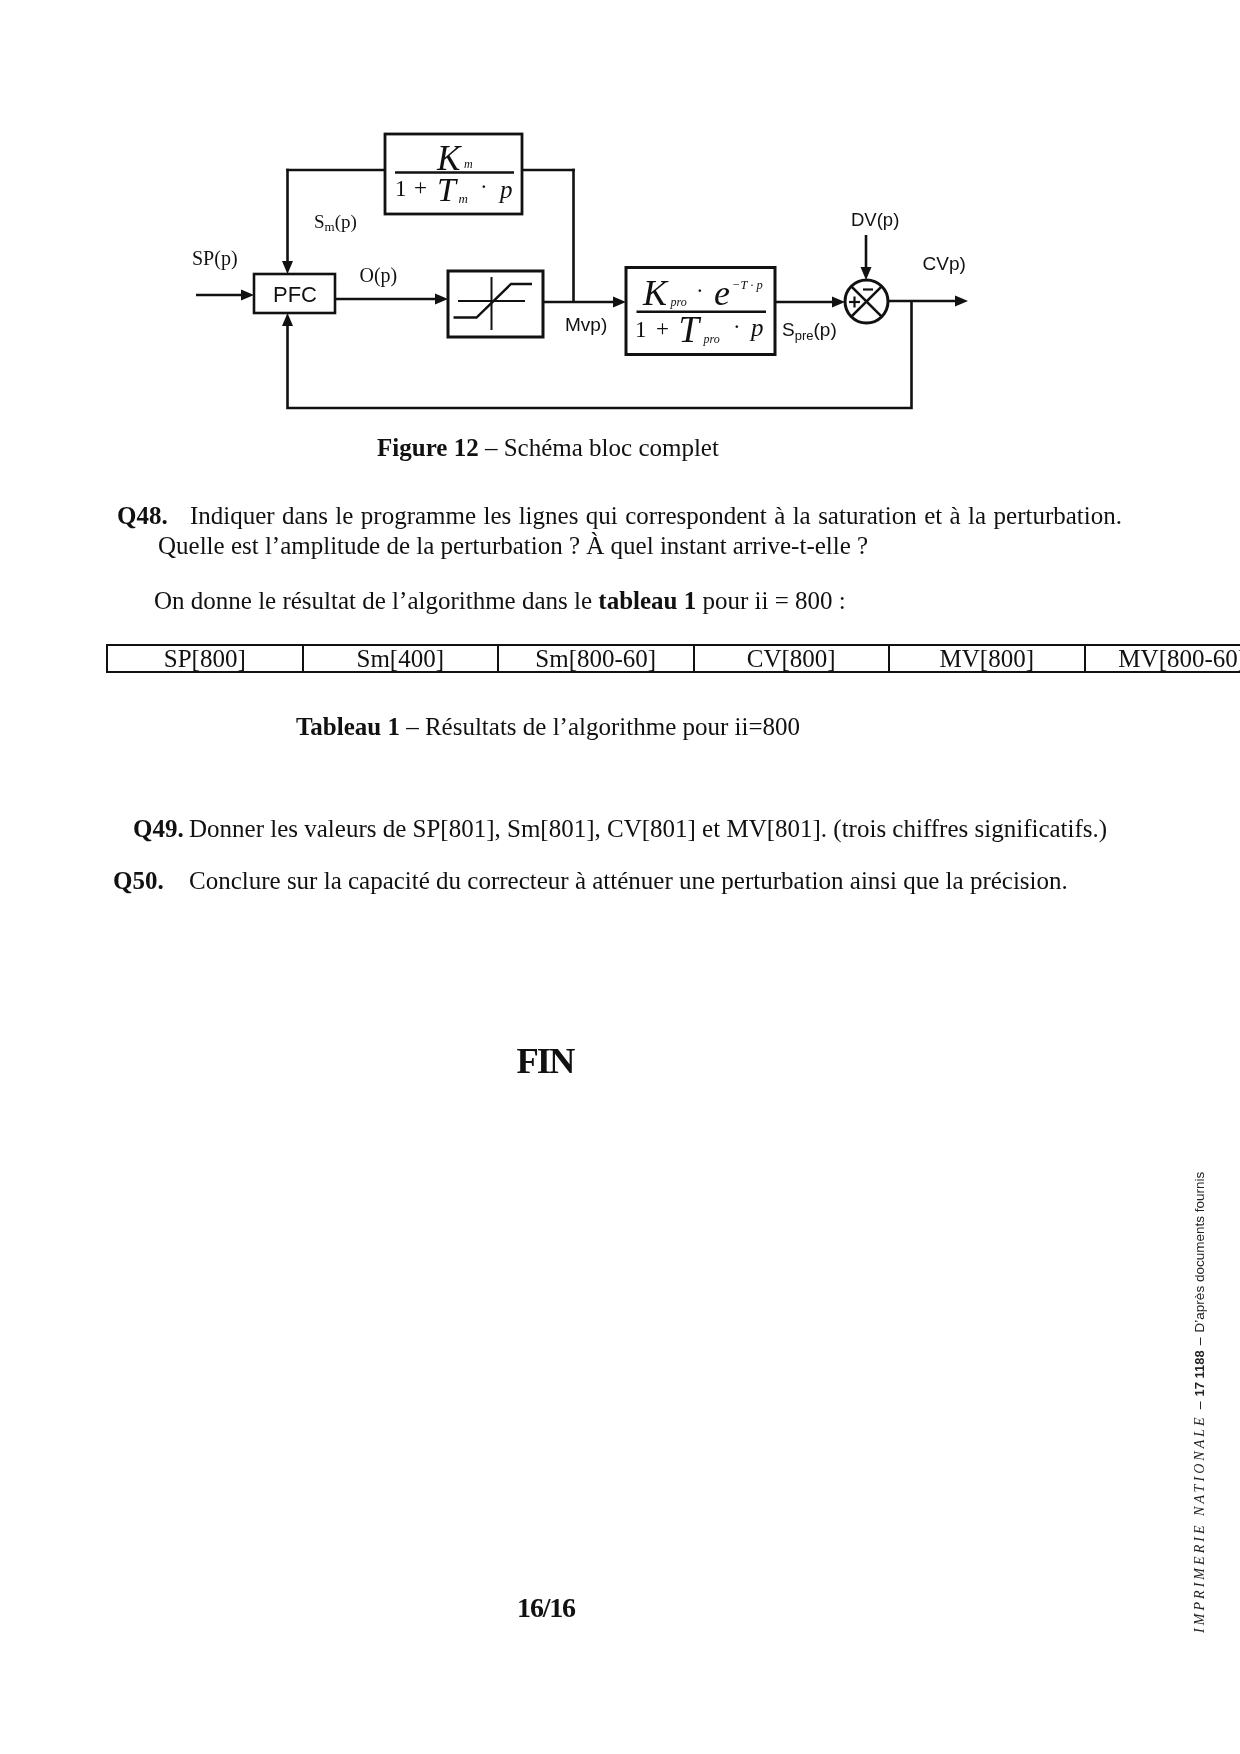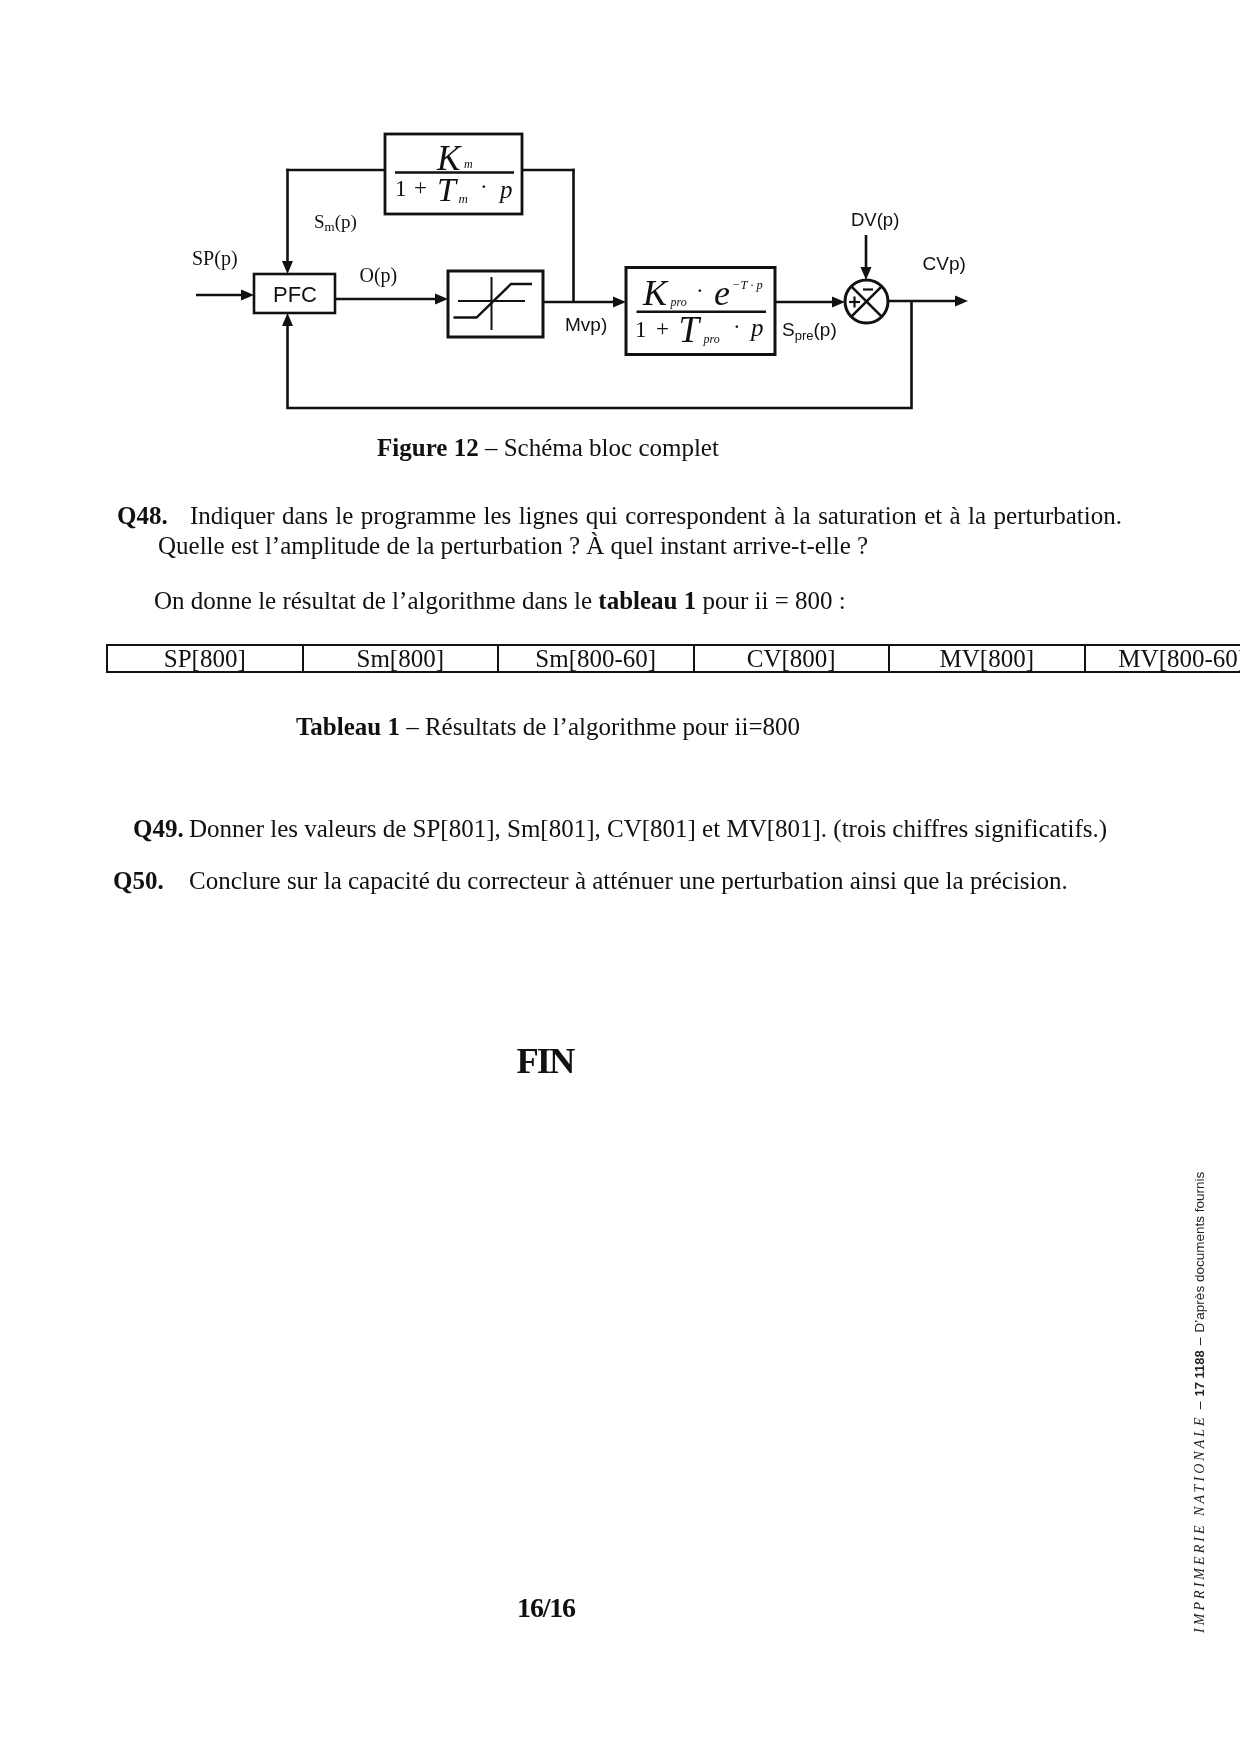--- a/index.html
+++ b/index.html
@@ -125,21 +125,21 @@
 <div class="abs ser" style="left:117px;top:501px;"><b>Q48.</b></div>
 <div class="abs ser" style="left:190px;top:501px;width:932px;white-space:normal;text-align:justify;text-align-last:justify;">Indiquer dans le programme les lignes qui correspondent à la saturation et à la perturbation.</div>
 <div class="abs ser" style="left:158px;top:530.5px;">Quelle est l’amplitude de la perturbation&nbsp;? À quel instant arrive-t-elle&nbsp;?</div>
 
 <div class="abs ser" style="left:118px;top:586px;margin-left:36px;">On donne le résultat de l’algorithme dans le <b>tableau 1</b> pour ii&nbsp;=&nbsp;800&nbsp;:</div>
 
 <table class="abs" id="tb" style="left:106px;top:644px;width:1175px;table-layout:fixed;border-collapse:collapse;font-family:'Liberation Serif',serif;font-size:25px;color:#111;" cellspacing="0">
   <tbody>
         <tr>
     <td>SP[800]</td>
-    <td>Sm[800]</td>
+    <td>Sm[400]</td>
     <td>Sm[800-60]</td>
     <td>CV[800]</td>
     <td>MV[800]</td>
     <td>MV[800-60]</td>
   </tr>
 </tbody>
     </table>
 
 <div class="abs ser ctr" style="top:712px;"><b>Tableau 1</b> – Résultats de l’algorithme pour ii=800</div>
 

